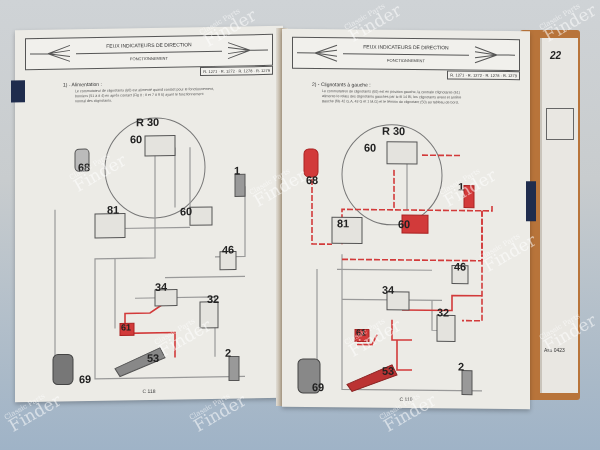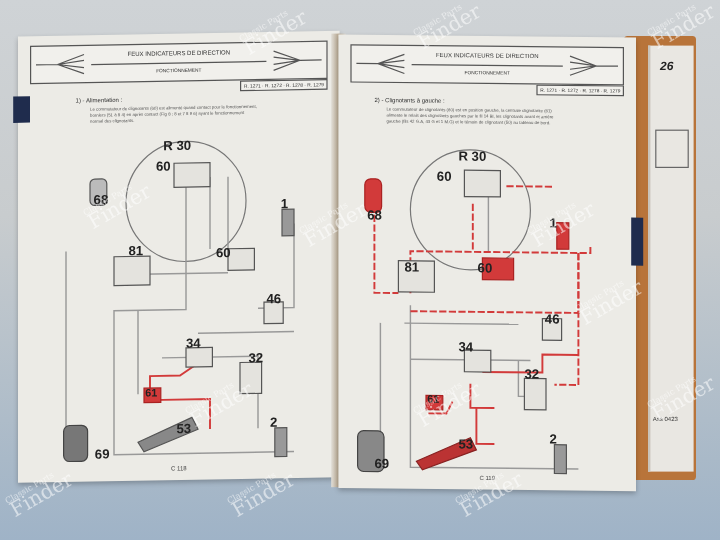--- a/index.html
+++ b/index.html
@@ -25,21 +25,21 @@
   svg.wires{position:absolute;left:0;top:0;}
   .wm{position:absolute;color:rgba(255,255,255,.55);font-family:"DejaVu Serif",serif;transform:rotate(-30deg);pointer-events:none;line-height:.9;}
   .wm .s{font-size:7px;display:block;} .wm .b{font-size:17px;display:block;}
   .tab{position:absolute;background:#1f2c4d;}
 </style>
 </head>
 <body>
 
 <div class="book-back"></div>
 <div class="spine-pages">
-  <div class="lbl" style="left:8px;top:12px;font-size:10px;font-style:italic;">26</div>
+  <div class="lbl" style="left:8px;top:12px;font-size:10px;font-style:italic;">22</div>
   <div style="position:absolute;left:4px;top:70px;width:26px;height:30px;border:1px solid #666;"></div>
   <div style="position:absolute;left:2px;bottom:40px;font-size:5px;color:#333;">Ass 0423</div>
 </div>
 
 <div class="page left">
   <div class="tab" style="left:-4px;top:50px;width:14px;height:22px;"></div>
   <div class="hdr">
     <svg class="cable l" viewBox="0 0 44 26">
         <path d="M2 13 L20 13 M20 13 L42 5 M20 13 L42 10 M20 13 L42 16 M20 13 L42 21" stroke="#555" stroke-width="1" fill="none"></path>
       </svg>

